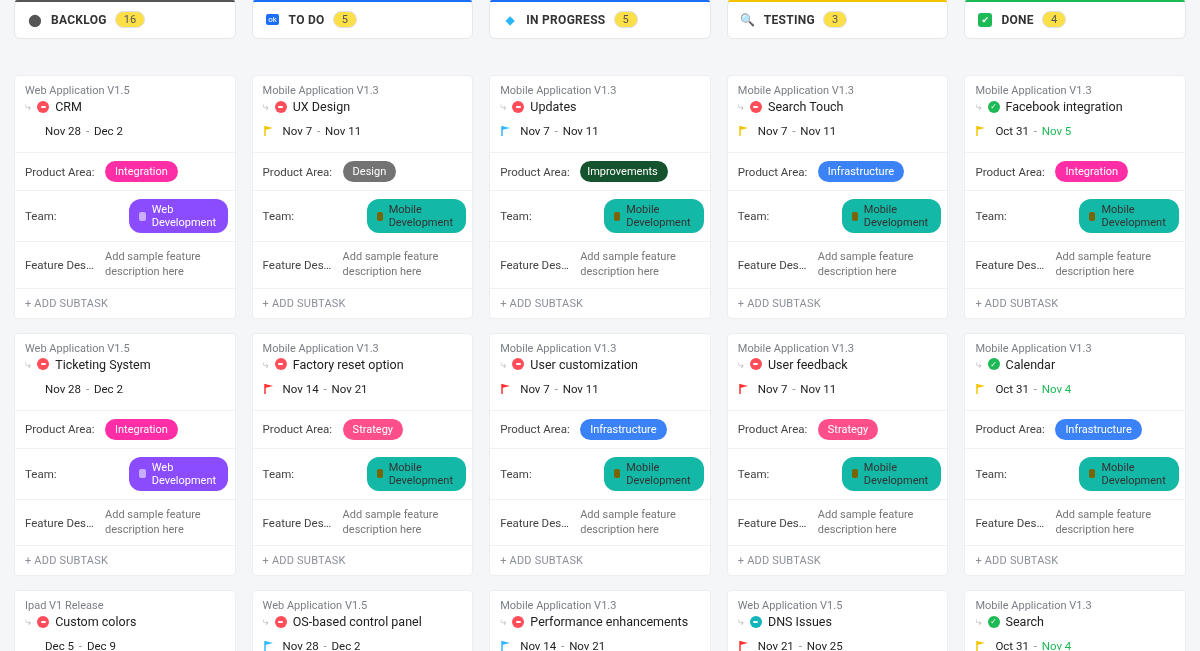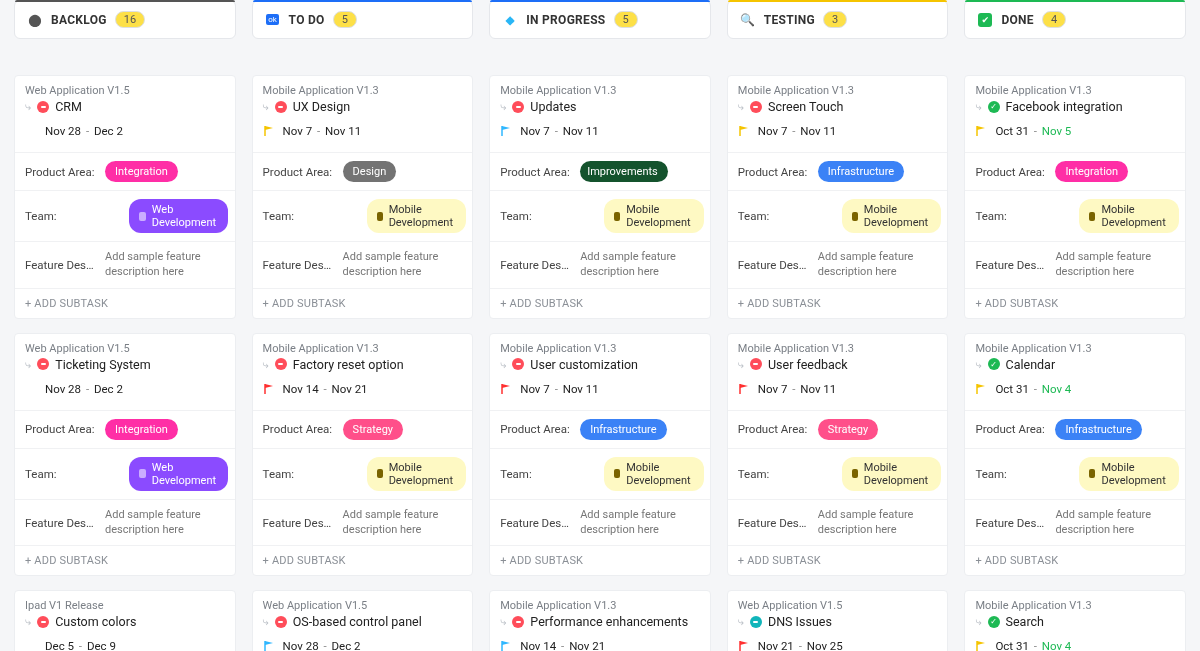--- a/index.html
+++ b/index.html
@@ -144,21 +144,21 @@
   .team-pill {
     border-radius: 12px;
     padding: 4px 10px;
     font-size: 11px;
     color:#333;
     display:inline-flex; align-items:center; gap:6px;margin-left:24px;
   }
   .team-pill .sq { width:9px; height:9px; border-radius:2px; background:rgba(0,0,0,0.35); }
   .team-pill.web { background:#8b4bff; color:#fff; }
   .team-pill.web .sq { background:rgba(255,255,255,0.55); }
-  .team-pill.mobile { background:#fef9c3; color:#333; }
+  .team-pill.mobile { background:#14b8a6; color:#333; }
   .team-pill.mobile .sq { background:#7a6400; }
   .desc-val {
     font-size: 11px;
     color:#777;
     line-height:1.35;
   }
   .add-subtask {
     border-top:1px solid #f0f1f3;
     padding: 8px 10px;
     font-size: 11px;
@@ -477,21 +477,21 @@
         </span>
     <span class="col-title">TESTING</span>
     <span class="count-badge">3</span>
   </div>
       <div class="card">
       <div class="card-top">
         <div class="epic">Mobile Application V1.3</div>
         <div class="title-row">
           <span class="hier-icon">⤷</span>
           <span class="status-dot red"></span>
-          <span class="card-title">Screen Touch</span>
+          <span class="card-title">Search Touch</span>
         </div>
         <div class="date-row">
           <span class="flag">
               <svg width="12" height="12" viewBox="0 0 12 12">
                 <path d="M2 1 L2 11" stroke="#f5c400" stroke-width="1.5"></path>
                 <path d="M2 1 L10 3 L2 5 Z" fill="#f5c400"></path>
               </svg>
             </span>
           <span class="dates">
             <span>Nov 7</span>

